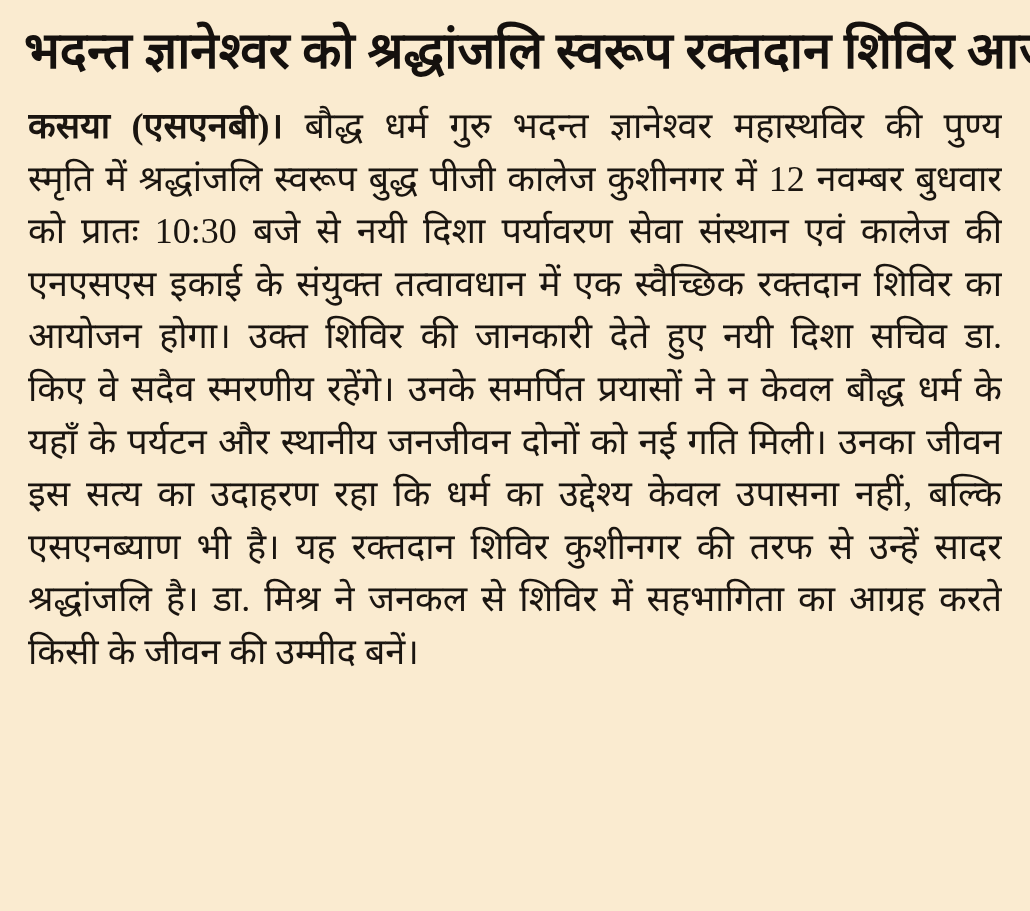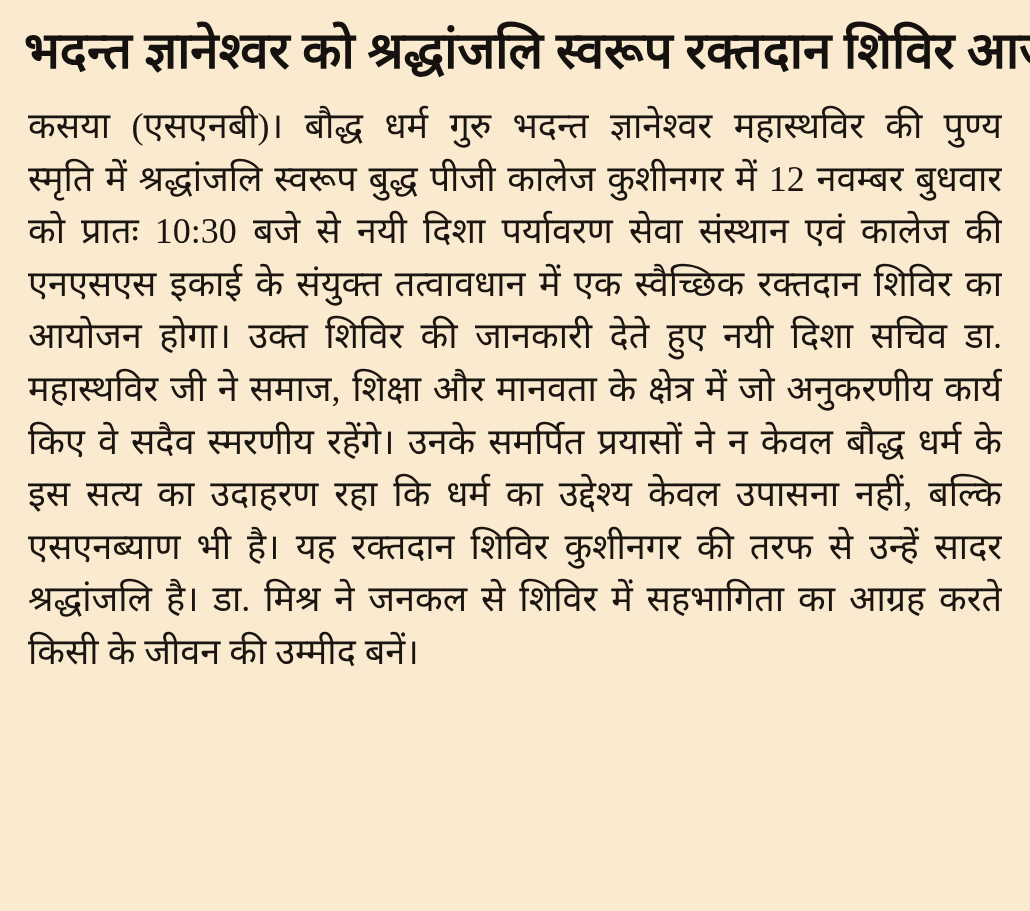--- a/index.html
+++ b/index.html
@@ -37,34 +37,34 @@
     height: 52.6px;
     text-align: justify;
     text-align-last: justify;
     overflow: hidden;
     color: #1a1510;
   }
   .body-line.last {
     text-align-last: left;
   }
   .dateline {
-    font-weight: 400;
+    font-weight: 700;
   }
 </style>
 </head>
 <body>
 
 <div class="page">
   <h1 class="headline">भदन्त ज्ञानेश्वर को श्रद्धांजलि स्वरूप रक्तदान शिविर आज</h1>
   <div class="article-body">
       <div class="body-line"><span class="dateline">कसया (एसएनबी)। </span>बौद्ध धर्म गुरु भदन्त ज्ञानेश्वर महास्थविर की पुण्य</div>
       <div class="body-line">स्मृति में श्रद्धांजलि स्वरूप बुद्ध पीजी कालेज कुशीनगर में 12 नवम्बर बुधवार</div>
       <div class="body-line">को प्रातः 10:30 बजे से नयी दिशा पर्यावरण सेवा संस्थान एवं कालेज की</div>
       <div class="body-line">एनएसएस इकाई के संयुक्त तत्वावधान में एक स्वैच्छिक रक्तदान शिविर का</div>
       <div class="body-line">आयोजन होगा। उक्त शिविर की जानकारी देते हुए नयी दिशा सचिव डा.</div>
-      <div class="body-line">महास्थविर जी ने समाज, शिक्षा और मानवता के क्षेत्र में जो अनुकरणीय कार्य</div>
       <div class="body-line">किए वे सदैव स्मरणीय रहेंगे। उनके समर्पित प्रयासों ने न केवल बौद्ध धर्म के</div>
+      <div class="body-line">यहाँ के पर्यटन और स्थानीय जनजीवन दोनों को नई गति मिली। उनका जीवन</div>
       <div class="body-line">इस सत्य का उदाहरण रहा कि धर्म का उद्देश्य केवल उपासना नहीं, बल्कि</div>
       <div class="body-line">एसएनब्याण भी है। यह रक्तदान शिविर कुशीनगर की तरफ से उन्हें सादर</div>
       <div class="body-line">श्रद्धांजलि है। डा. मिश्र ने जनकल से शिविर में सहभागिता का आग्रह करते</div>
       <div class="body-line last">किसी के जीवन की उम्मीद बनें।</div>
     </div>
 </div>
 
 </body></html>

